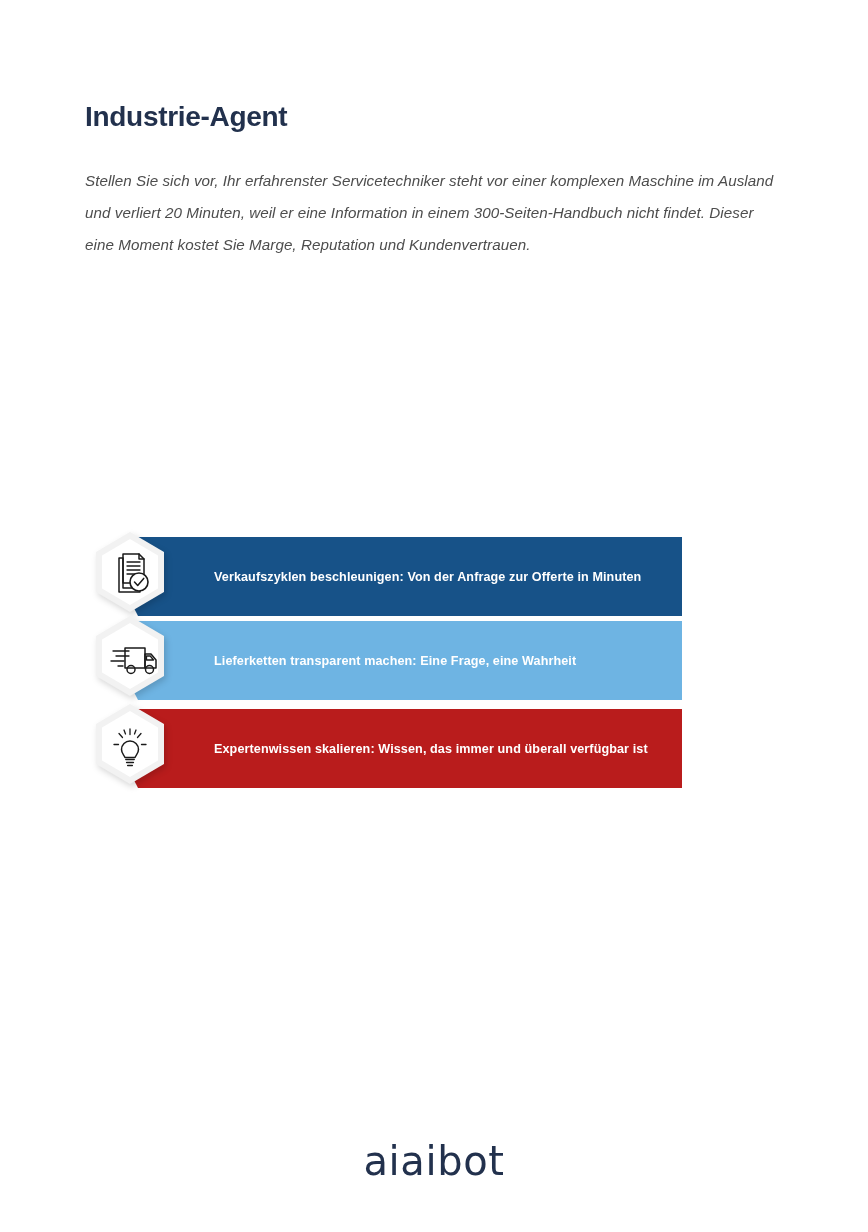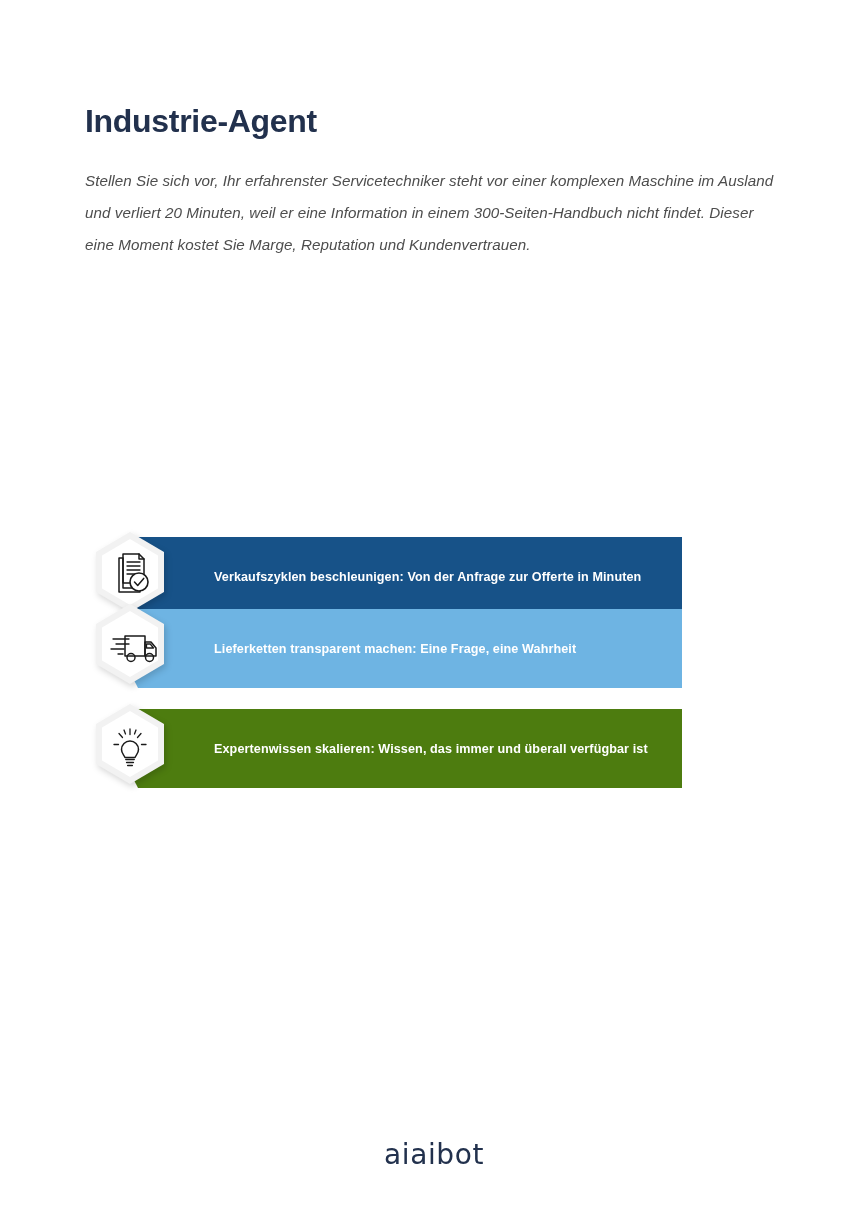--- a/index.html
+++ b/index.html
@@ -22,21 +22,21 @@
     width: 868px;
     height: 1232px;
     box-sizing: border-box;
   }
 
   
   .doc-title {
     position: absolute;
     left: 85px;
     top: 80px;
-    font-size: 32px;
+    font-size: 28px;
     font-weight: bold;
     letter-spacing: -0.3px;
     color: #22314d;
     line-height: 1.25;
   }
 
   
   .body-copy {
     position: absolute;
     left: 85px;
@@ -70,21 +70,21 @@
     height: 262px;
   }
 
   .usecase-row {
     position: absolute;
     left: 0;
     width: 590px;
     height: 79px;
   }
   .usecase-row.row-1 { top: 0px; }
-  .usecase-row.row-2 { top: 72px; }
+  .usecase-row.row-2 { top: 84px; }
   .usecase-row.row-3 { top: 172px; }
 
   
   .ribbon {
     position: absolute;
     left: 24px;
     top: 0;
     width: 564px;
     height: 79px;
     -webkit-clip-path: polygon(20px 0, 100% 0, 100% 100%, 20px 100%, 0 50%);
@@ -131,21 +131,21 @@
     stroke-linejoin: round;
   }
 
   
   .footer-logo {
     position: absolute;
     left: 0;
     right: 0;
     top: 1138px;
     text-align: center;
-    font-size: 28px;
+    font-size: 40px;
     font-weight: 500;
     letter-spacing: 0.6px;
     color: #22314d;
     font-family: "DejaVu Sans", sans-serif;
   }
 </style>
 </head>
 <body>
 
 <div class="page">
@@ -198,21 +198,21 @@
             <line class="glyph-thin" x1="2" y1="9" x2="18" y2="9"></line>
             <line class="glyph-thin" x1="5" y1="14" x2="18" y2="14"></line>
             <line class="glyph-thin" x1="0" y1="19" x2="13" y2="19"></line>
             <path class="glyph-thin" d="M7 24 h5"></path>
           </g>
         </svg>
       </div>
     </div>
 
     <div class="usecase-row row-3">
-      <div class="ribbon" id="ribbon-2" style="background: #4d7c0f;">
+      <div class="ribbon" id="ribbon-2" style="background: #b91c1c;">
         <span class="ribbon-label">Expertenwissen skalieren: Wissen, das immer und überall verfügbar ist</span>
       </div>
       <div class="hex-badge">
         <svg width="72" height="82" viewBox="0 0 72 82" xmlns="http://www.w3.org/2000/svg">
           <polygon class="hex-shell" points="36,1 70,21 70,61 36,81 2,61 2,21"></polygon>
           <polygon class="hex-inner" points="36,8 64,24.5 64,57.5 36,74 8,57.5 8,24.5"></polygon>
           <g transform="translate(36,42)">
             <path class="glyph" d="M-8.5 4.5 a8.5 8.5 0 1 1 17 0 c0 4 -2.5 5.5 -3.5 8 h-10 c-1 -2.5 -3.5 -4 -3.5 -8 z"></path>
             <line class="glyph" x1="-4.2" y1="14.5" x2="4.2" y2="14.5"></line>
             <line class="glyph" x1="-3.4" y1="17.5" x2="3.4" y2="17.5"></line>

